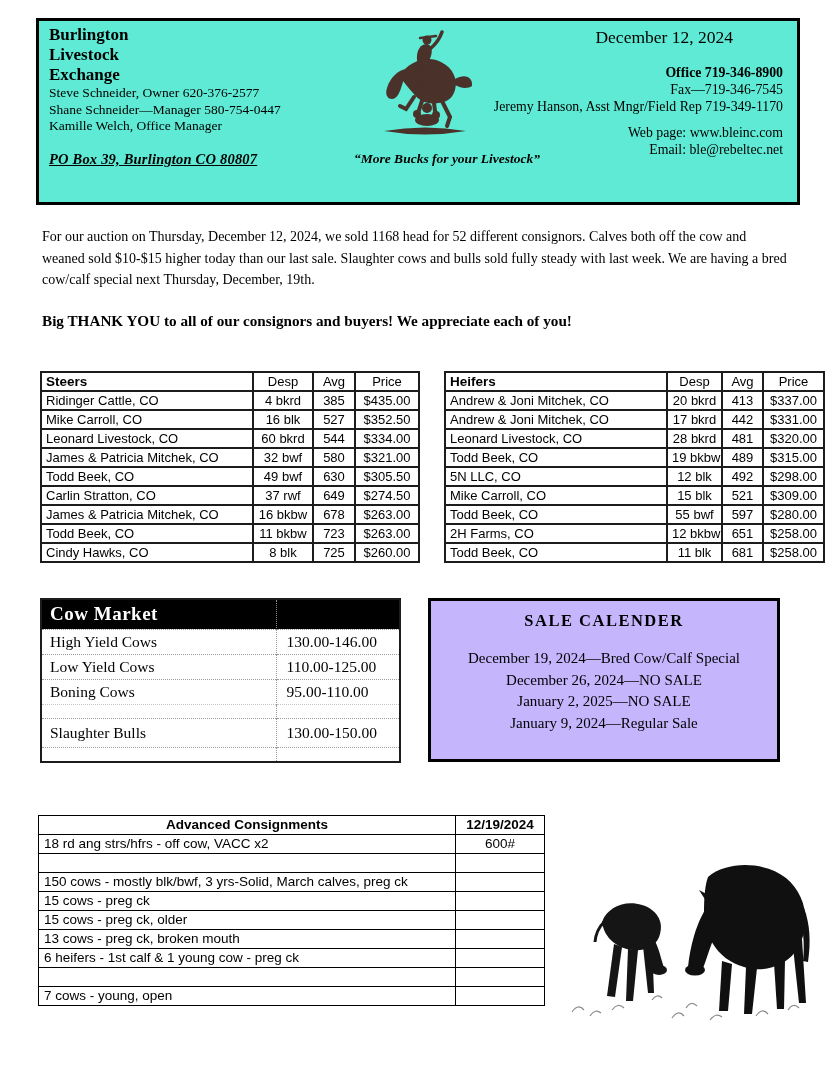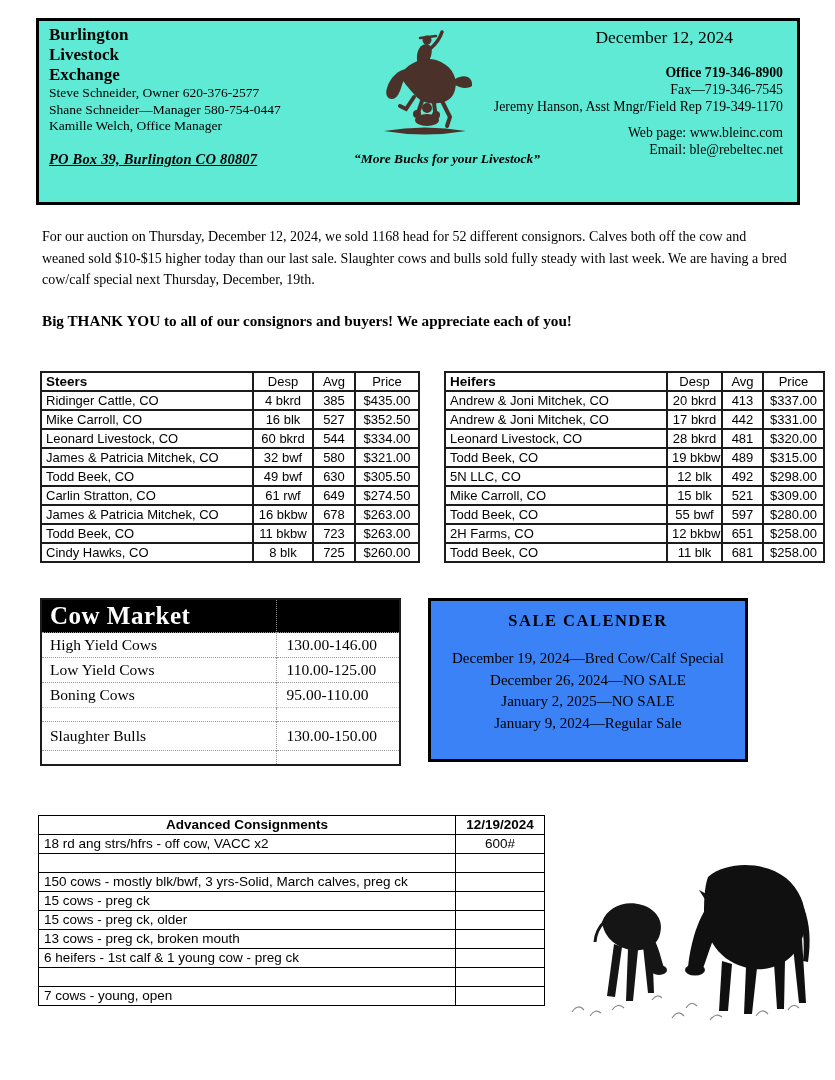--- a/index.html
+++ b/index.html
@@ -31,32 +31,32 @@
   .market-table th, .market-table td { border:2px solid #1c1c1c; height:18.6px; padding:0 4px; line-height:17px; overflow:hidden; white-space:nowrap; }
   .market-table th { font-weight:normal; text-align:center; }
   .market-table th.t-title { font-weight:bold; text-align:left; font-size:13.5px; }
   .market-table td.c-name { text-align:left; }
   .market-table td.c-desp, .market-table td.c-avg, .market-table td.c-price { text-align:center; }
   .steers { left:40px; top:371px; width:378px; }
   .heifers { left:444px; top:371px; width:379px; }
 
   
   .cow-market { position:absolute; left:40px; top:598px; width:361px; height:165px; border-collapse:collapse; border:2px solid #1c1c1c; }
-  .cow-market th.cm-title { background:#000; color:#fff; text-align:left; font-size:25px; font-weight:bold; padding:2px 8px; height:30px; letter-spacing:.5px;margin-top:8px; }
+  .cow-market th.cm-title { background:#000; color:#fff; text-align:left; font-size:19px; font-weight:bold; padding:2px 8px; height:30px; letter-spacing:.5px;margin-top:8px; }
   .cow-market th.cm-title-spacer { background:#000; border-left:1px dotted #8a8a8a; width:124px; }
   .cow-market td { font-size:15.5px; border-top:1px dotted #9a9a9a; padding:0 0 0 8px; vertical-align:middle; }
   .cow-market td.cm-range { border-left:1px dotted #9a9a9a; padding-left:10px; }
   .cow-market tbody tr { height:25px; }
   .cow-market tbody tr:nth-child(4) { height:14px; }
   .cow-market tbody tr:nth-child(4) td { border-top:1px dotted #c5c5c5; }
   .cow-market tbody tr:nth-child(5) { height:29px; }
   .cow-market tbody tr:nth-child(6) { height:14px; }
 
   
-  .sale-calendar { position:absolute; left:428px; top:598px; width:320px; height:164px; border:3px solid #000; text-align:center; background:#3b82f6; }
+  .sale-calendar { position:absolute; left:428px; top:598px; width:352px; height:164px; border:3px solid #000; text-align:center; background:#c4b5fd; }
   .sc-title { margin-top:10px; font-size:16.5px; font-weight:bold; letter-spacing:1.5px; }
   .sc-entries { margin-top:17px; font-size:15px; line-height:21.5px; }
 
   
   .consignments { position:absolute; left:38px; top:815px; width:506px; border-collapse:collapse; font-family:"Liberation Sans", sans-serif; font-size:13.5px; table-layout:fixed; }
   .consignments th, .consignments td { border:1.7px solid #000; height:19px; padding:0 5px; line-height:18px; overflow:hidden; white-space:nowrap; }
   .consignments th { font-weight:bold; text-align:center; }
   .consignments td.ac-desc { text-align:left; }
   .consignments td.ac-weight { text-align:center; }
   col.ac-col-desc { width:417px; }
@@ -169,21 +169,21 @@
 
   <tr>
     <td class="c-name">Todd Beek, CO</td>
     <td class="c-desp">49 bwf</td>
     <td class="c-avg">630</td>
     <td class="c-price">$305.50</td>
   </tr>
 
   <tr>
     <td class="c-name">Carlin Stratton, CO</td>
-    <td class="c-desp">61 rwf</td>
+    <td class="c-desp">37 rwf</td>
     <td class="c-avg">649</td>
     <td class="c-price">$274.50</td>
   </tr>
 
   <tr>
     <td class="c-name">James &amp; Patricia Mitchek, CO</td>
     <td class="c-desp">16 bkbw</td>
     <td class="c-avg">678</td>
     <td class="c-price">$263.00</td>
   </tr>

